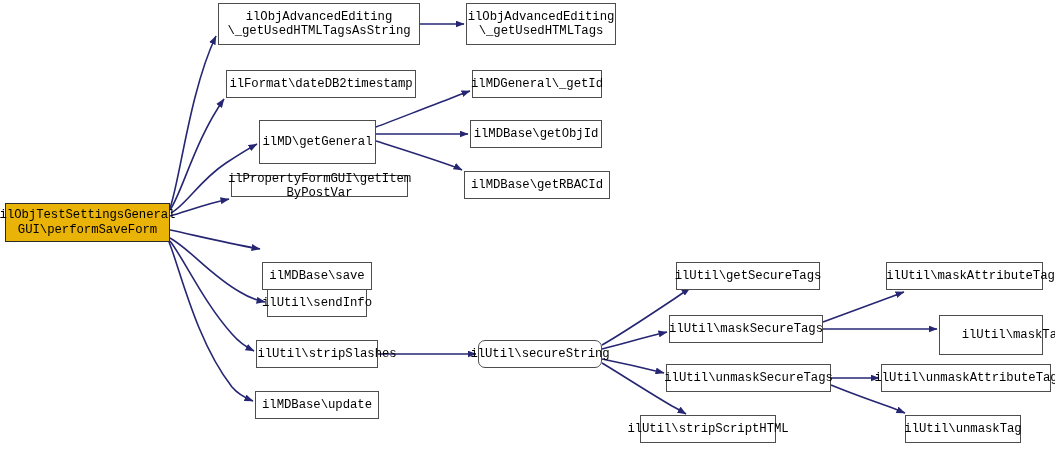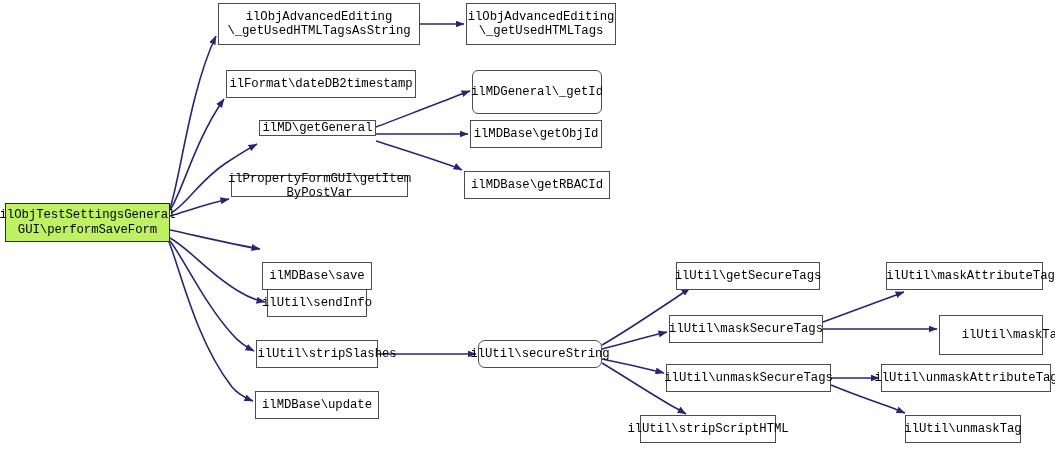--- a/index.html
+++ b/index.html
@@ -5,21 +5,21 @@
   html,body{margin:0;padding:0;background:#ffffff;}
   body{width:1055px;height:449px;overflow:hidden;
        font-family:"Liberation Sans","DejaVu Sans",sans-serif;}
   #graph{position:relative;width:1055px;height:449px;background:#ffffff;}
   svg.edges{position:absolute;left:0;top:0;width:1055px;height:449px;}
   .node{position:absolute;box-sizing:border-box;
         border:1px solid #4d4d4d;background:#ffffff;
         display:flex;align-items:center;justify-content:center;
         text-align:center;color:#000000;font-size:12.3px;line-height:14.5px;
         white-space:pre-line;letter-spacing:-0.05px;font-family:Liberation Mono, monospace;}
-  .node.root{background:#bef264;border-color:#2b2b2b;}
+  .node.root{background:#eab308;border-color:#2b2b2b;}
 </style>
 </head>
 <body>
 
 <div id="graph">
   <svg class="edges" viewBox="0 0 1055 449" xmlns="http://www.w3.org/2000/svg">
     <defs>
       <marker id="arrowhead" markerWidth="9" markerHeight="7" refX="8.5" refY="3.5" orient="auto" markerUnits="userSpaceOnUse">
         <polygon points="0,0 9,3.5 0,7" fill="#262673"></polygon>
       </marker>
@@ -49,22 +49,22 @@
       </g>
   </svg>
   <div id="node-layer">
       <div class="node root" style="left: 5px; top: 203px; width: 165px; height: 39px;">ilObjTestSettingsGeneral
 GUI\performSaveForm</div>
       <div class="node" style="left: 218px; top: 3px; width: 202px; height: 42px;">ilObjAdvancedEditing
 \_getUsedHTMLTagsAsString</div>
       <div class="node" style="left: 466px; top: 3px; width: 150px; height: 42px;">ilObjAdvancedEditing
 \_getUsedHTMLTags</div>
       <div class="node" style="left: 226px; top: 70px; width: 190px; height: 28px;">ilFormat\dateDB2timestamp</div>
-      <div class="node" style="left: 472px; top: 70px; width: 130px; height: 44px; border-radius: 6px;">ilMDGeneral\_getId</div>
-      <div class="node" style="left: 259px; top: 120px; width: 117px; height: 16px;">ilMD\getGeneral</div>
+      <div class="node" style="left: 472px; top: 70px; width: 130px; height: 28px;">ilMDGeneral\_getId</div>
+      <div class="node" style="left: 259px; top: 120px; width: 117px; height: 44px;">ilMD\getGeneral</div>
       <div class="node" style="left: 470px; top: 120px; width: 132px; height: 28px;">ilMDBase\getObjId</div>
       <div class="node" style="left: 464px; top: 171px; width: 146px; height: 28px;">ilMDBase\getRBACId</div>
       <div class="node" style="left: 231px; top: 175px; width: 177px; height: 22px;">ilPropertyFormGUI\getItem
 ByPostVar</div>
       <div class="node" style="left: 262px; top: 238px; width: 110px; height: 28px; margin-top: 24px;">ilMDBase\save</div>
       <div class="node" style="left: 267px; top: 289px; width: 100px; height: 28px;">ilUtil\sendInfo</div>
       <div class="node" style="left: 256px; top: 340px; width: 122px; height: 28px; padding-left: 20px;">ilUtil\stripSlashes</div>
       <div class="node" style="left: 255px; top: 391px; width: 124px; height: 28px;">ilMDBase\update</div>
       <div class="node" style="left: 478px; top: 340px; width: 124px; height: 28px; border-radius: 7px;">ilUtil\secureString</div>
       <div class="node" style="left: 676px; top: 262px; width: 144px; height: 28px;">ilUtil\getSecureTags</div>

